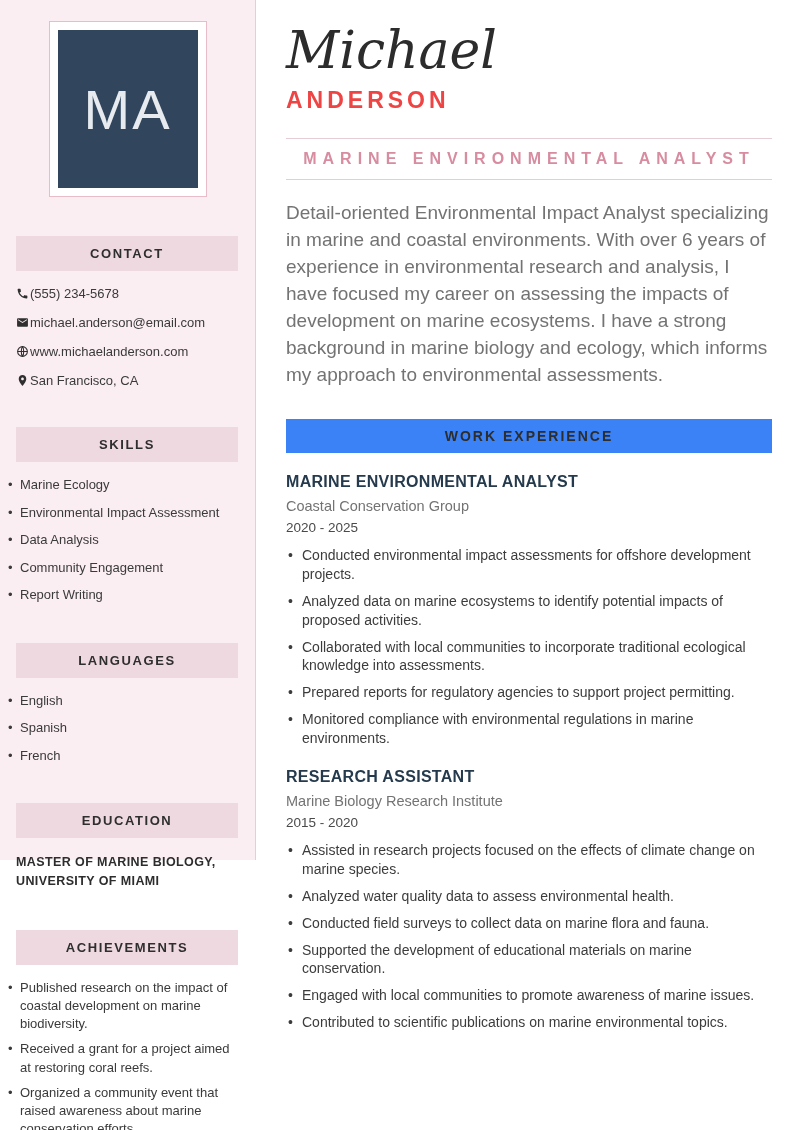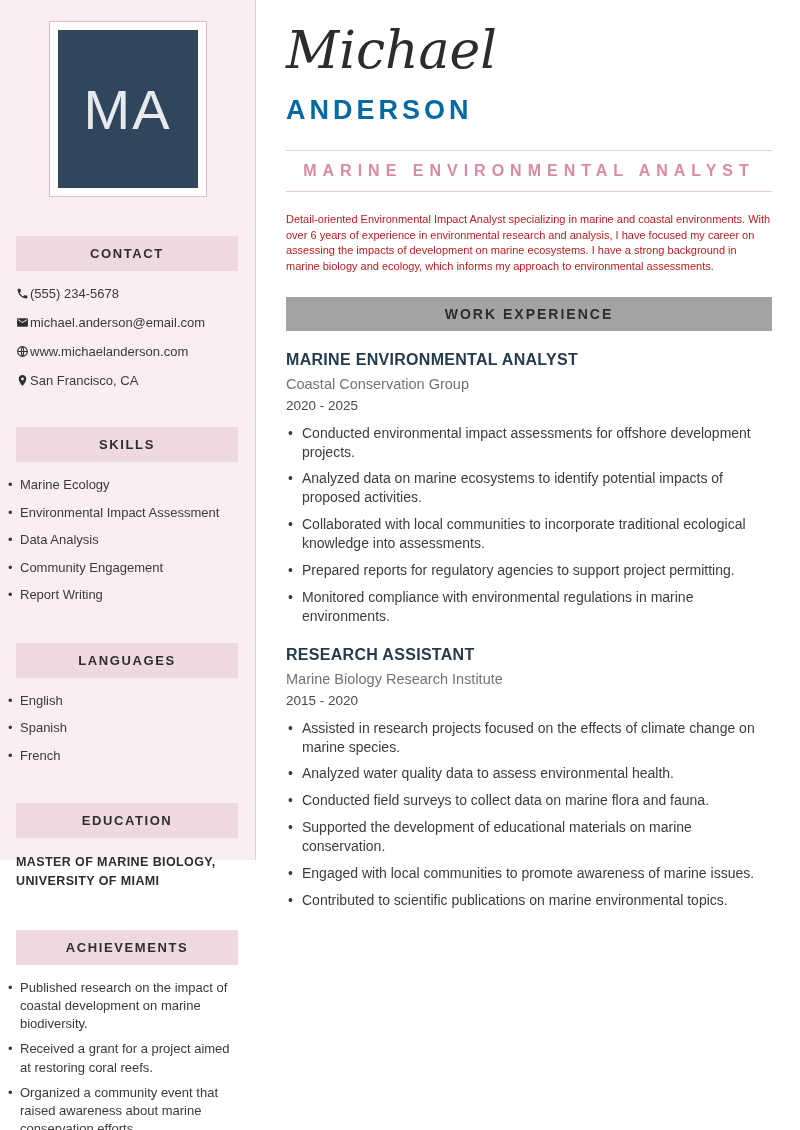--- a/index.html
+++ b/index.html
@@ -69,42 +69,42 @@
 
   
   .main { flex:1; padding:22px 28px 0 30px; }
   .first-name {
     font-family:"DejaVu Serif", serif;
     font-style:italic;
     font-size:52px; line-height:1.1;
     color:#2c2c2c;
   }
   .last-name {
-    font-size:27px; font-weight:bold;
-    letter-spacing:4px; color:#0369a1;
-    margin-top:16px;
+    font-size:23px; font-weight:bold;
+    letter-spacing:4px; color:#ef4444;
+    margin-top:8px;
   }
   .title-band {
     margin-top:24px;
     border-top:1px solid #e6ccd4;
     border-bottom:1px solid #e6ccd4;
     padding:11px 0;
     text-align:center;
   }
   .job-title-main {
     color:#d78ca0; font-weight:bold;
     letter-spacing:6px; font-size:16px;
   }
   .summary {
     margin-top:20px;
-    font-size:11px; line-height:1.42; color:#b91c1c;
+    font-size:19px; line-height:1.42; color:#737373;
   }
   .exp-band {
-    margin-top:22px;
-    background:#a3a3a3;
+    margin-top:30px;
+    background:#3b82f6;
     text-align:center;
     font-weight:bold; letter-spacing:2px;
     font-size:14px; color:#2d2d2d;
     padding:9px 0;
   }
   .job { margin-top:20px; }
   .job-title {
     font-size:16px; font-weight:bold;
     color:#253a4c; letter-spacing:0.3px;
   }

